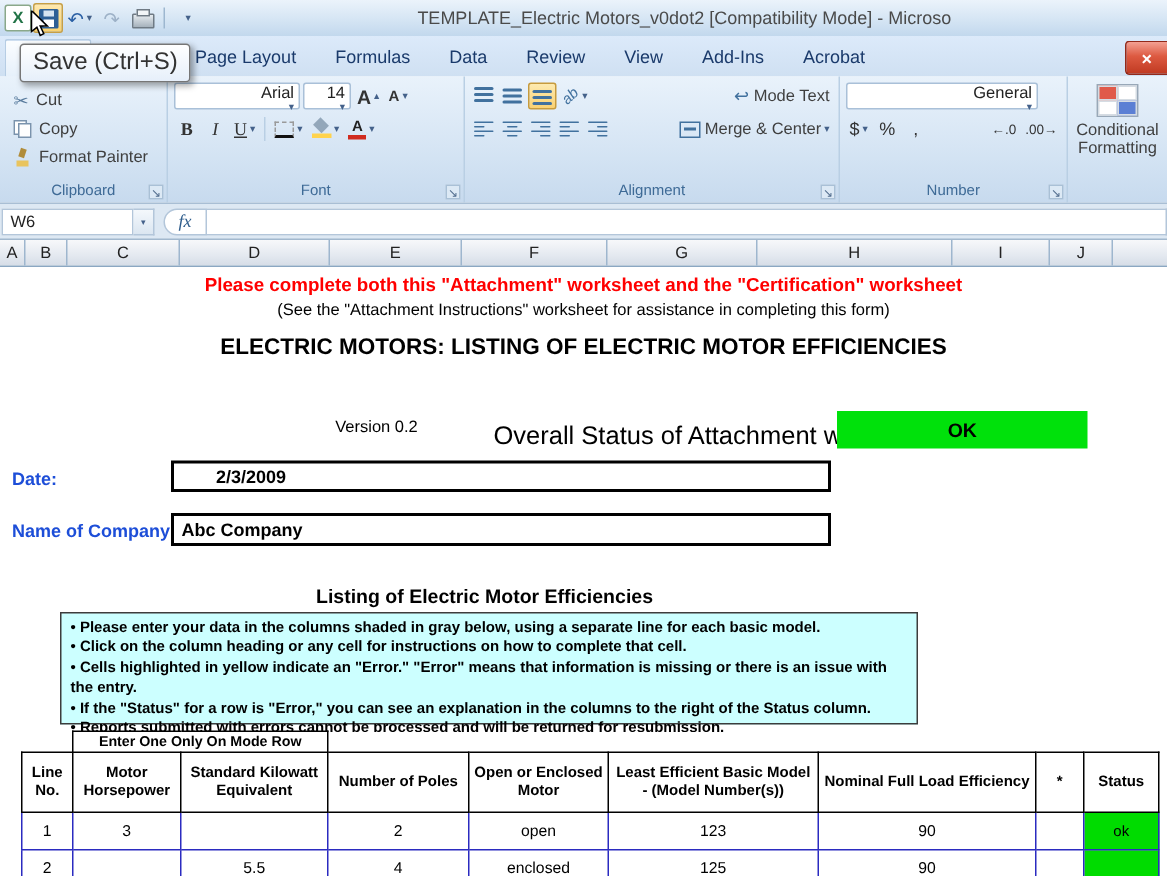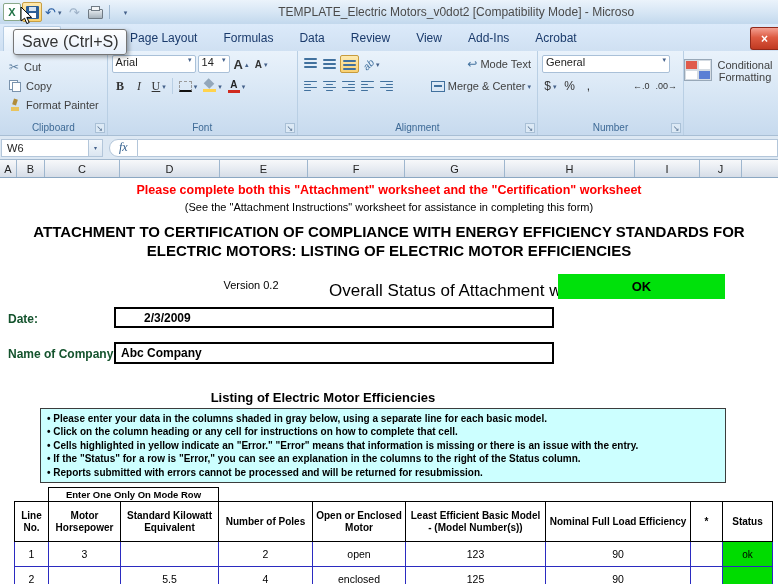--- a/index.html
+++ b/index.html
@@ -50,22 +50,22 @@
 
   
   .ribbon{position:absolute;top:51px;left:0;right:0;height:85px;display:flex;
     background:linear-gradient(#e9f2fb,#d3e3f3 65%,#c7daee);border-bottom:1px solid #a8bed4;box-sizing:border-box;}
   .group{position:relative;height:100%;border-right:1px solid #b9cfe4;box-sizing:border-box;}
   .g-clip{width:112px}.g-font{width:198px}.g-align{width:250px}.g-number{width:152px}.g-styles{flex:1;border-right:none}
   .group-label{position:absolute;bottom:2px;left:0;right:0;text-align:center;font-size:10px;color:#3e6a96;}
   .launcher{position:absolute;right:2px;bottom:2px;width:10px;height:10px;font-size:8px;line-height:9px;
     text-align:center;color:#546f8f;border:1px solid #a9c0d6;background:#dce9f5;box-sizing:border-box;}
   .grow{display:flex;align-items:center;gap:2px;margin:4px 4px 0;}
-  .combo{background:#fff;border:1px solid #a9c0d8;height:18px;display:flex;align-items:flex-start;
-    justify-content:space-between;font-size:11px;padding:0 3px;border-radius:2px;color:#222;box-sizing:border-box;}
+  .combo{background:#fff;border:1px solid #a9c0d8;height:18px;display:flex;align-items:flex-end;
+    justify-content:space-between;font-size:11px;padding:0 3px;border-radius:2px;color:#222;box-sizing:border-box;flex-direction:column;}
   .w84{width:84px}.w32{width:32px}.w128{width:128px}
   .btn{height:18px;min-width:17px;display:flex;align-items:center;justify-content:center;
     border-radius:2px;padding:0 2px;font-size:12px;color:#333;box-sizing:border-box;}
   .btn.hl{background:linear-gradient(#fdeab0,#f9d173);border:1px solid #c79b3d;}
   .b{font-family:"Liberation Serif",serif;font-weight:bold;}
   .i{font-family:"Liberation Serif",serif;font-style:italic;}
   .u-l{font-family:"Liberation Serif",serif;text-decoration:underline;}
   .vsep{width:1px;height:16px;background:#b9cfe4;margin:0 2px;}
   .bigA{font-size:13px;font-weight:bold;color:#333}.smallA{font-size:10px;font-weight:bold;color:#333}
   .brd-icon{width:13px;height:11px;border:1px dashed #9a9a9a;border-bottom:2px solid #111;box-sizing:border-box;}
@@ -93,21 +93,21 @@
   .rbtn{display:flex;align-items:center;height:19px;padding-left:9px;gap:5px;}
   .rbtn .lbl{font-size:11px;color:#3f3f3f;white-space:nowrap;}
   .scissors{font-size:12px;color:#5a7c9e;line-height:1;}
   .copy-icon{width:12px;height:12px;position:relative;}
   .copy-icon:before{content:"";position:absolute;top:0;left:0;width:7px;height:8px;background:#fff;border:1px solid #7a93ad;}
   .copy-icon:after{content:"";position:absolute;bottom:0;right:0;width:7px;height:8px;background:#fefefe;border:1px solid #7a93ad;}
   .paint-icon{width:12px;height:12px;position:relative;}
   .paint-icon:before{content:"";position:absolute;left:4px;top:0;width:4px;height:6px;background:#b08c3a;transform:rotate(18deg);}
   .paint-icon:after{content:"";position:absolute;left:2px;bottom:0;width:8px;height:4px;background:#e9c45e;}
   .dec-btn{font-size:9px;color:#333;height:18px;display:flex;align-items:center;padding:0 2px;}
-  .cf-btn{display:flex;flex-direction:row;align-items:center;margin-top:5px;}
+  .cf-btn{display:flex;flex-direction:column;align-items:center;margin-top:5px;}
   .cf-icon{width:26px;height:20px;display:grid;grid-template-columns:1fr 1fr;border:1px solid #98a8b8;background:#fff;}
   .cf-icon i{border:1px solid #d5dce3;box-sizing:border-box;}
   .cf-icon i.c1{background:#e05a4a;}
   .cf-icon i.c2{background:#5b7fd4;}
   .cf-text{font-size:11px;line-height:12px;color:#3f3f3f;text-align:center;margin-top:3px;width:66px;}
 
   
   .formula-row{position:absolute;top:136px;left:0;right:0;height:24px;background:#dde8f3;
     border-bottom:1px solid #a2b8ce;display:flex;align-items:center;box-sizing:border-box;}
   .name-box{width:88px;height:18px;background:#fff;border:1px solid #b3c6da;font-size:11px;
@@ -130,28 +130,28 @@
 
   
   .sheet{position:absolute;top:178px;left:0;right:0;bottom:0;background:#fff;overflow:hidden;}
   .warning{position:absolute;top:5px;left:0;right:0;text-align:center;font-weight:bold;font-size:12.5px;color:#ff0000;}
   .note{position:absolute;top:23px;left:0;right:0;text-align:center;font-size:11px;color:#000;}
   .doc-title{position:absolute;top:44px;left:0;right:0;text-align:center;font-weight:bold;font-size:15px;line-height:19px;color:#000;}
   .version{position:absolute;top:101px;left:196px;width:110px;text-align:center;font-size:11px;color:#000;}
   .ov-label{position:absolute;top:103px;left:329px;font-size:17px;color:#000;}
   .ov-box{position:absolute;top:96px;left:558px;width:167px;height:25px;background:#00e10b;
     display:flex;align-items:center;justify-content:center;font-weight:bold;font-size:13px;color:#000;}
-  .f-label{position:absolute;left:8px;font-weight:bold;font-size:12px;color:#14532d;}
+  .f-label{position:absolute;left:8px;font-weight:bold;font-size:12px;color:#1d4ed8;}
   .d-label{top:134px}.c-label{top:169px}
   .f-box{position:absolute;left:114px;width:440px;background:#fff;border:2px solid #000;
     display:flex;align-items:center;font-weight:bold;font-size:12px;box-sizing:border-box;color:#000;}
   .d-box{top:114px;height:21px;padding-left:28px;margin-top:15px;}
   .c-box{top:164px;height:22px;padding-left:5px;}
   .listing{position:absolute;top:212px;left:40px;width:566px;text-align:center;font-weight:bold;font-size:13px;color:#000;}
-  .instr{position:absolute;top:230px;left:40px;width:686px;height:75px;box-sizing:border-box;
+  .instr{position:absolute;top:230px;left:40px;width:572px;height:75px;box-sizing:border-box;
     background:#ccffff;border:1px solid #3c3c3c;padding:3px 6px;}
   .instr div{font-size:10px;font-weight:bold;line-height:13.4px;color:#000;}
 
   
   .motor-table{position:absolute;top:309px;left:14px;border-collapse:collapse;table-layout:fixed;}
   .motor-table td{padding:0 2px;text-align:center;vertical-align:middle;background:#fff;box-sizing:border-box;color:#000;}
   .span-row td{border:none;height:14px;}
   .span-row td.span-cell{border:1px solid #000;font-size:9.5px;font-weight:bold;}
   .head-row td{border:1px solid #000;font-size:10px;font-weight:bold;line-height:11.5px;height:40px;}
   .data-row td{border:1px solid #2b2bc0;font-size:10.5px;height:25px;}
@@ -410,21 +410,20 @@
     <div class="col cw7">H</div>
     <div class="col cw8">I</div>
     <div class="col cw9">J</div>
     <div class="col cw-last"></div>
   </div>
 
   <div class="sheet">
     <div class="warning">Please complete both this "Attachment" worksheet and the "Certification" worksheet</div>
     <div class="note">(See the "Attachment Instructions" worksheet for assistance in completing this form)</div>
     <div class="doc-title">
-      <div>ATTACHMENT TO CERTIFICATION OF COMPLIANCE WITH ENERGY EFFICIENCY STANDARDS FOR</div>
       <div>ELECTRIC MOTORS: LISTING OF ELECTRIC MOTOR EFFICIENCIES</div>
     </div>
     <div class="version">Version 0.2</div>
     <div class="ov-label">Overall Status of Attachment worksheet</div>
     <div class="ov-box">OK</div>
     <div class="f-label d-label">Date:</div>
     <div class="f-box d-box">2/3/2009</div>
     <div class="f-label c-label">Name of Company:</div>
     <div class="f-box c-box">Abc Company</div>
     <div class="listing">Listing of Electric Motor Efficiencies</div>

